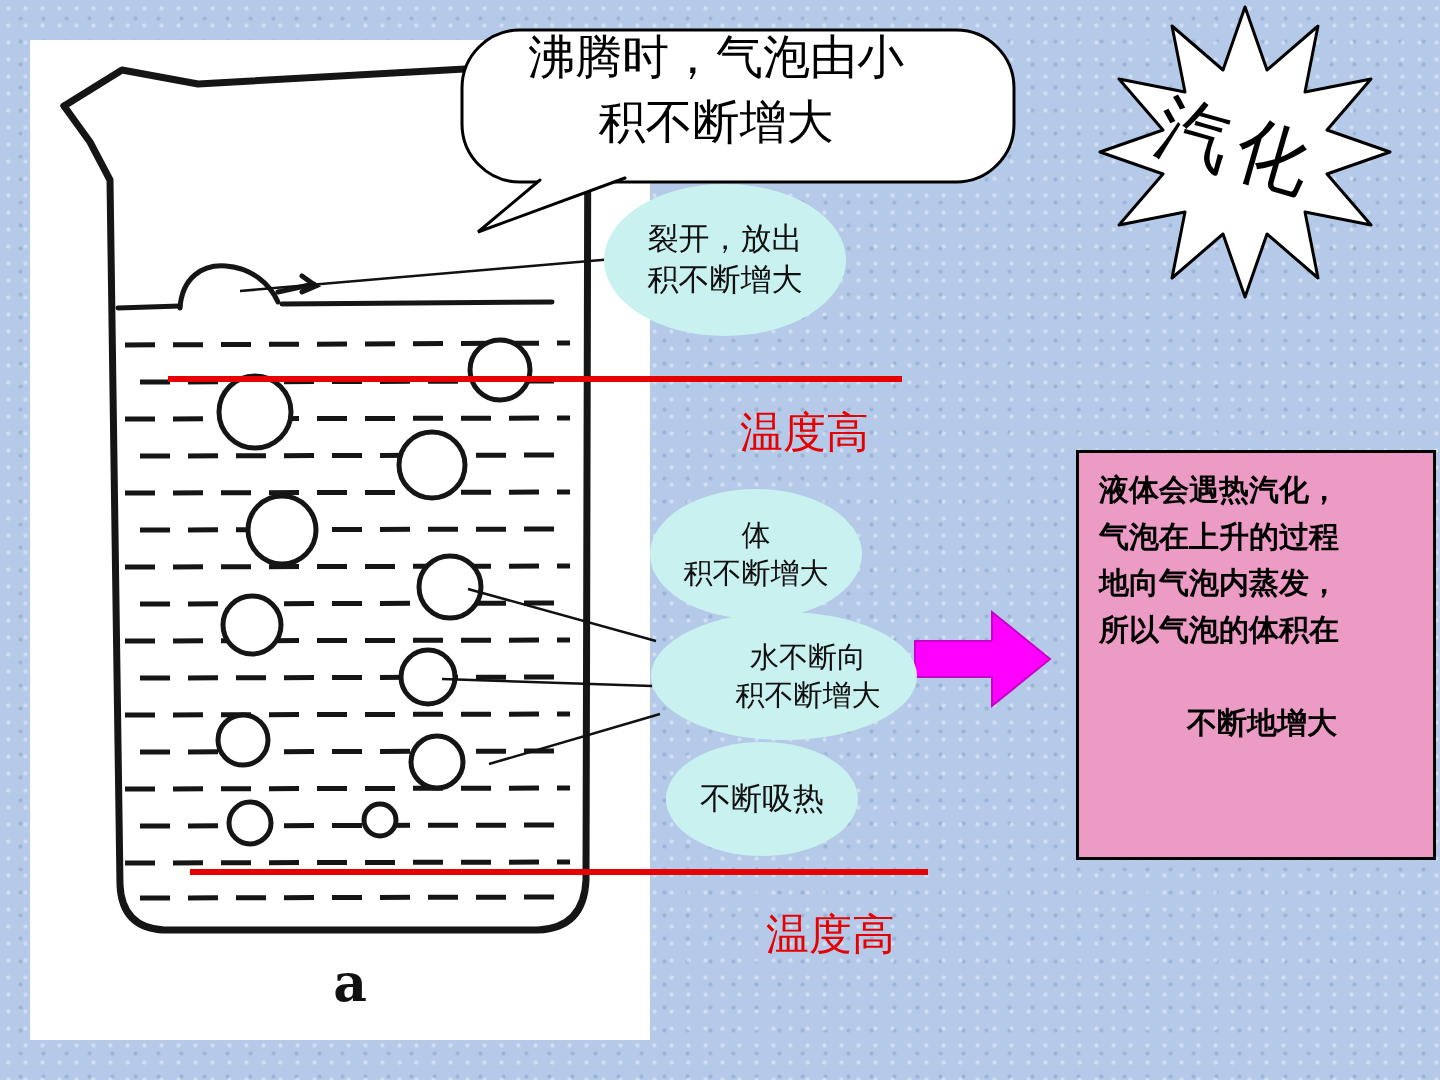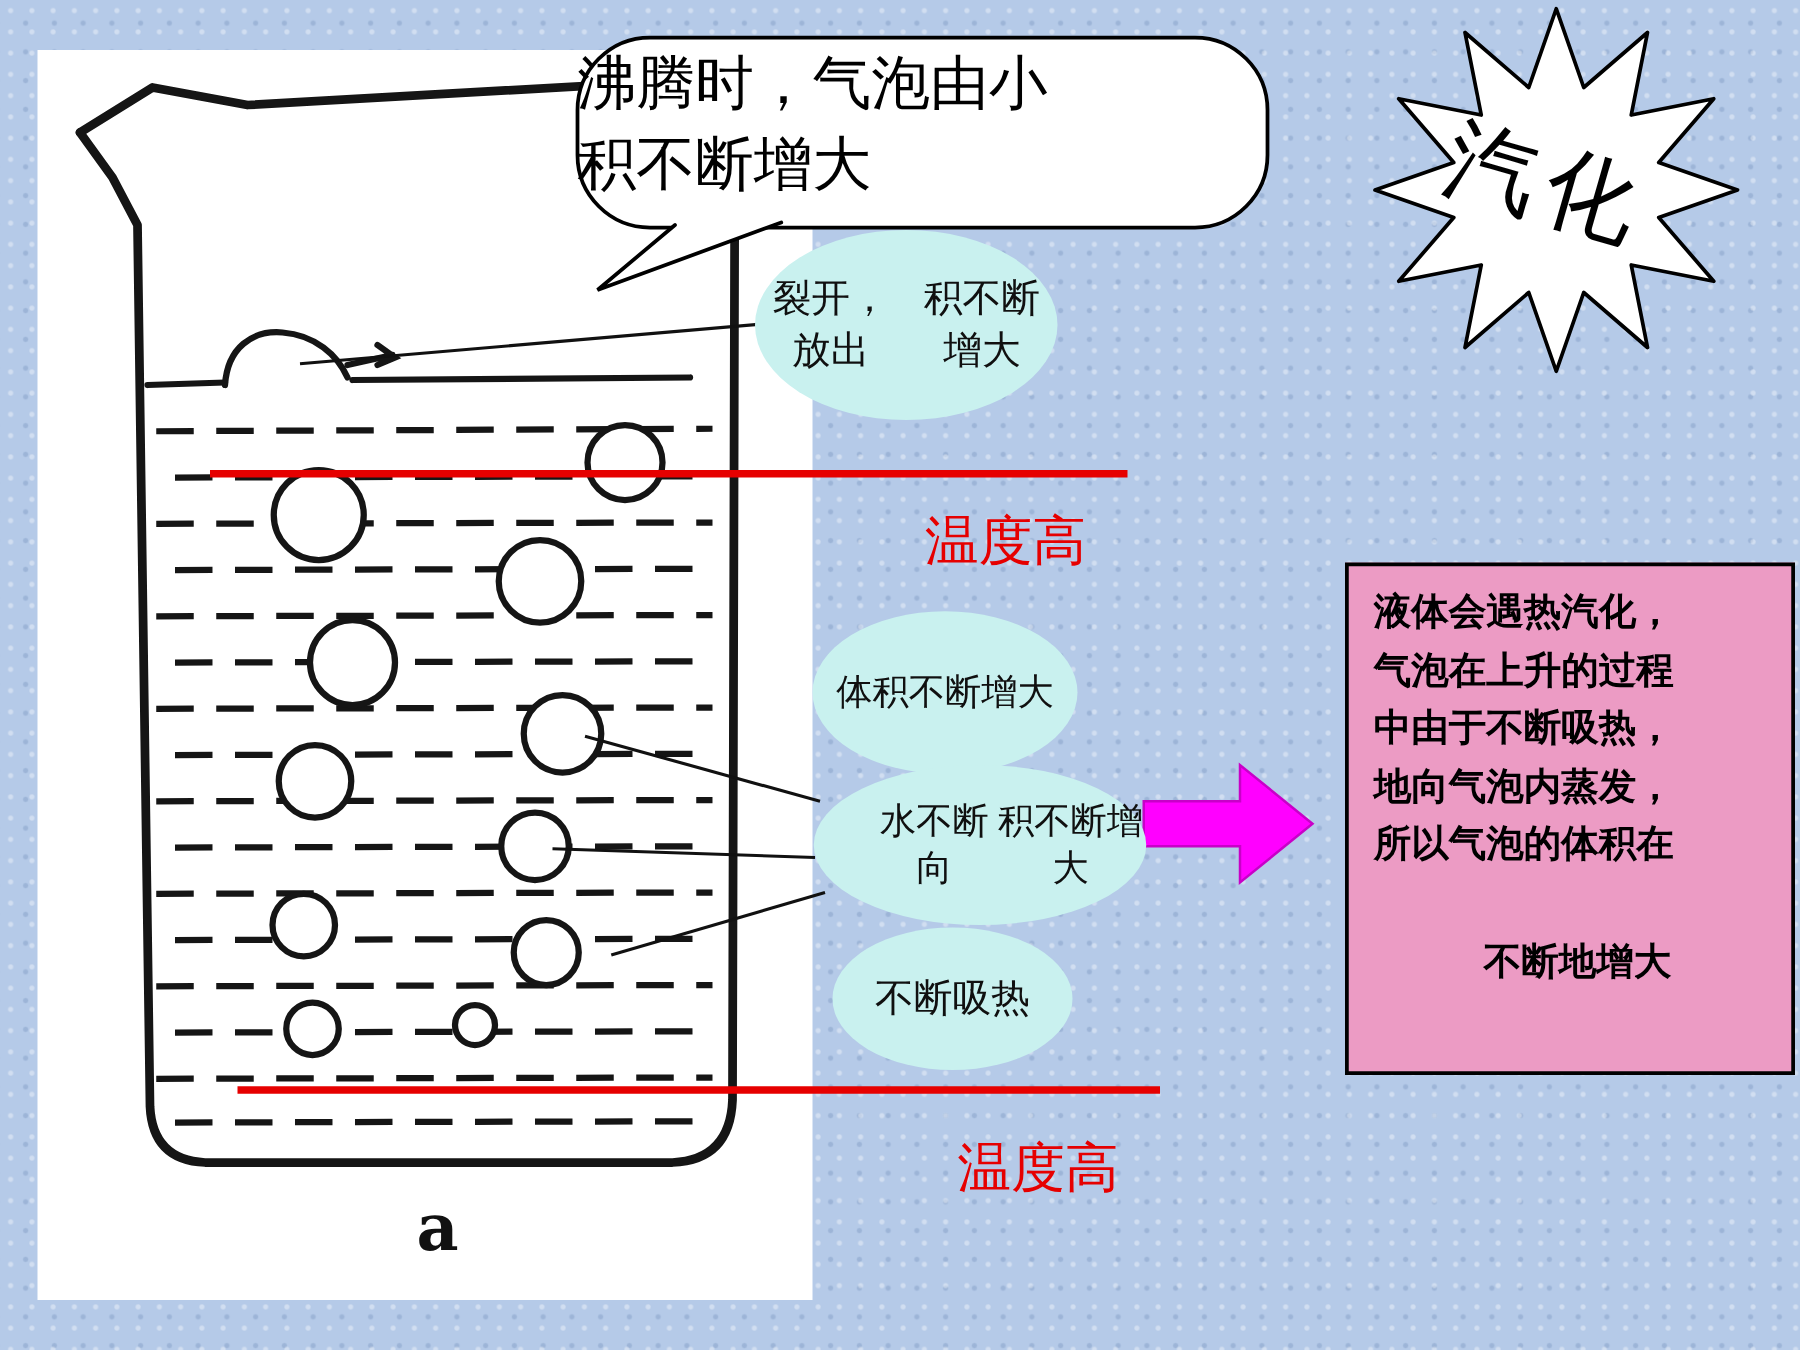--- a/index.html
+++ b/index.html
@@ -13,27 +13,27 @@
     background-size:17px 17px,23px 23px;
     background-position:0 0,9px 7px;
     font-family:"Liberation Serif","DejaVu Serif",serif;
   }
   .panel{position:absolute;left:30px;top:40px;width:620px;height:1000px;background:#ffffff;z-index:1;}
   .panel svg{position:absolute;left:0;top:0;}
   .beaker-label{position:absolute;left:280px;top:912px;width:80px;text-align:center;
     font:bold 52px "DejaVu Serif",serif;color:#111;}
   .overlay{position:absolute;left:0;top:0;width:1440px;height:1080px;z-index:4;pointer-events:none;}
   .ellipse{position:absolute;background:#c9f1ef;border-radius:50%;z-index:6;
-    display:flex;justify-content:center;align-items:center;
+    display:flex;flex-direction:column;justify-content:center;align-items:center;
     text-align:center;color:#101010;line-height:1.32;font-size:29px;}
   .e1{left:604px;top:184px;width:242px;height:152px;font-size:31px;}
   .e2{left:650px;top:489px;width:212px;height:130px;}
   .e3{left:651px;top:612px;width:218px;height:128px;padding-left:48px;}
   .e4{left:666px;top:742px;width:192px;height:114px;font-size:31px;}
-  .speech-text{position:absolute;left:462px;top:35px;width:508px;z-index:7;
+  .speech-text{position:absolute;left:462px;top:25px;width:508px;z-index:7;text-align:center;
     font-size:47px;line-height:1.38;color:#000;}
   .star-label{position:absolute;left:1112px;top:98px;width:250px;z-index:7;text-align:center;
     font-size:74px;letter-spacing:8px;color:#000;transform:rotate(16deg);}
   .temp{position:absolute;z-index:7;color:#e60000;font-size:43px;}
   .temp-top{left:740px;top:404px;}
   .temp-bottom{left:766px;top:906px;}
   .explain{position:absolute;left:1076px;top:450px;width:360px;height:410px;z-index:6;
     background:#ec9bc4;border:3px solid #000;box-sizing:border-box;
     padding:14px 8px 0 20px;font-weight:bold;font-size:30px;line-height:1.55;color:#000;}
   .x-line{white-space:nowrap;}
@@ -135,19 +135,18 @@
   <div class="ellipse e4">
     <div>不断吸热</div>
   </div>
 
   <div class="temp temp-top">温度高</div>
   <div class="temp temp-bottom">温度高</div>
 
   <div class="explain">
     <div class="x-line">液体会遇热汽化，</div>
     <div class="x-line">气泡在上升的过程</div>
-    <div class="x-line">中由于不断吸热，</div>
     <div class="x-line">地向气泡内蒸发，</div>
     <div class="x-line">所以气泡的体积在</div>
     <div class="x-line last">不断地增大</div>
   </div>
 
 </div>
 
 </body></html>

